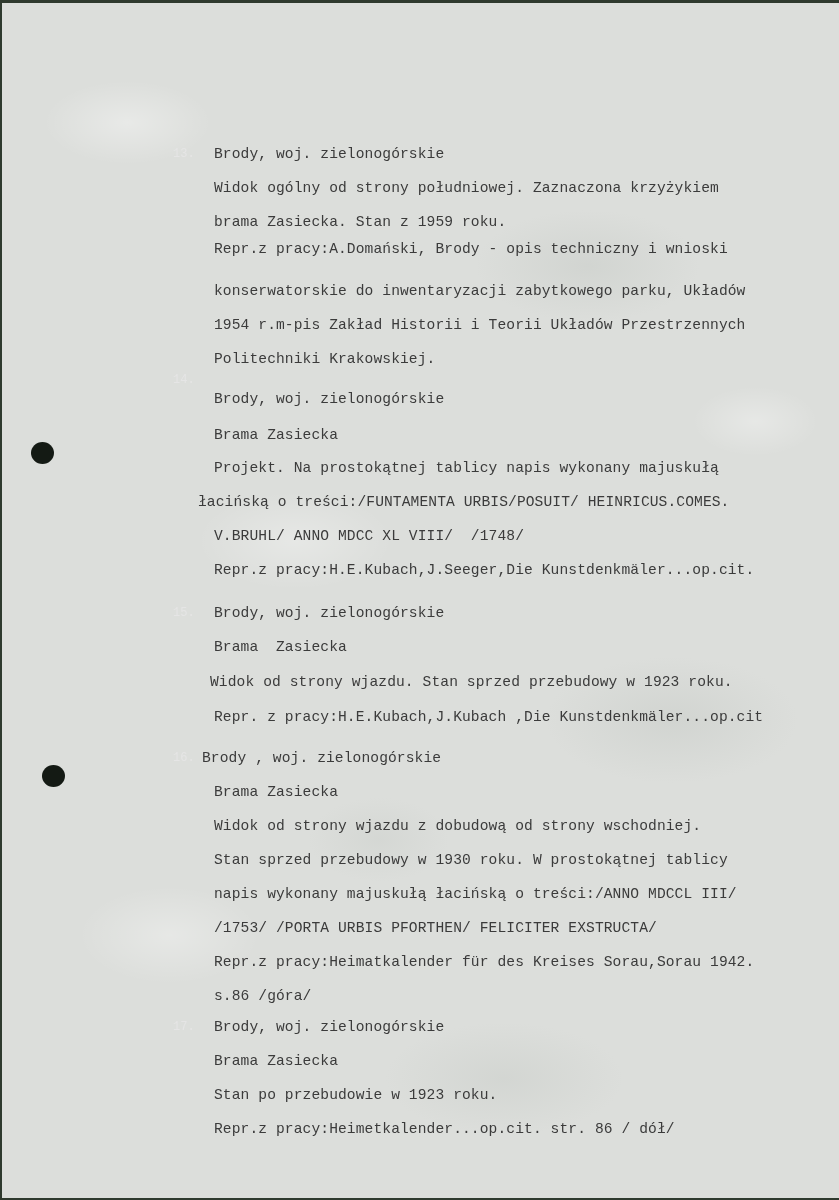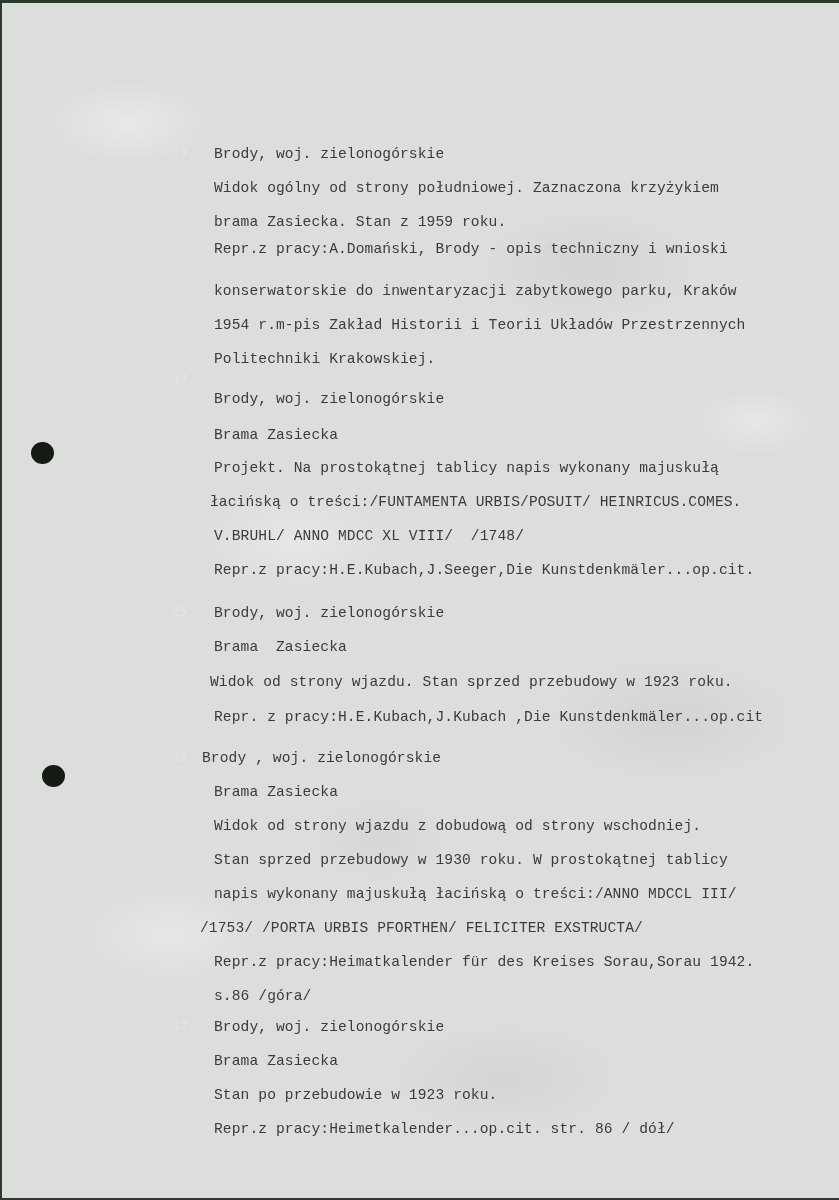--- a/index.html
+++ b/index.html
@@ -72,51 +72,51 @@
 </div>
 
 <div class="text-layer">
 
   <div>
     <span class="num" style="left:173px; top:144px;">13.</span>
     <span class="line" style="left:214px; top:144px;">Brody, woj. zielonogórskie</span>
     <span class="line" style="left:214px; top:178px;">Widok ogólny od strony południowej. Zaznaczona krzyżykiem</span>
     <span class="line" style="left:214px; top:212px;">brama Zasiecka. Stan z 1959 roku.</span>
     <span class="line" style="left:214px; top:239px;">Repr.z pracy:A.Domański, Brody - opis techniczny i wnioski</span>
-    <span class="line" style="left:214px; top:281px;">konserwatorskie do inwentaryzacji zabytkowego parku, Kraków</span>
+    <span class="line" style="left:214px; top:281px;">konserwatorskie do inwentaryzacji zabytkowego parku, Układów</span>
     <span class="line" style="left:214px; top:315px;">1954 r.m-pis Zakład Historii i Teorii Układów Przestrzennych</span>
     <span class="line" style="left:214px; top:349px;">Politechniki Krakowskiej.</span>
   </div>
 
   <div>
     <span class="num" style="left:173px; top:370px;">14.</span>
     <span class="line" style="left:214px; top:389px;">Brody, woj. zielonogórskie</span>
     <span class="line" style="left:214px; top:425px;">Brama Zasiecka</span>
     <span class="line" style="left:214px; top:458px;">Projekt. Na prostokątnej tablicy napis wykonany majuskułą</span>
-    <span class="line" style="left:210px; top:492px;">łacińską o treści:/FUNTAMENTA URBIS/POSUIT/ HEINRICUS.COMES.</span>
+    <span class="line" style="left:198px; top:492px;">łacińską o treści:/FUNTAMENTA URBIS/POSUIT/ HEINRICUS.COMES.</span>
     <span class="line" style="left:214px; top:526px;">V.BRUHL/ ANNO MDCC XL VIII/  /1748/</span>
     <span class="line" style="left:214px; top:560px;">Repr.z pracy:H.E.Kubach,J.Seeger,Die Kunstdenkmäler...op.cit.</span>
   </div>
 
   <div>
     <span class="num" style="left:157px; top:603px;margin-left:16px;">15.</span>
     <span class="line" style="left:214px; top:603px;">Brody, woj. zielonogórskie</span>
     <span class="line" style="left:214px; top:637px;">Brama  Zasiecka</span>
     <span class="line" style="left:210px; top:672px;">Widok od strony wjazdu. Stan sprzed przebudowy w 1923 roku.</span>
     <span class="line" style="left:214px; top:707px;">Repr. z pracy:H.E.Kubach,J.Kubach ,Die Kunstdenkmäler...op.cit</span>
   </div>
 
   <div>
     <span class="num" style="left:173px; top:748px;">16.</span>
     <span class="line" style="left:202px; top:748px;">Brody , woj. zielonogórskie</span>
     <span class="line" style="left:214px; top:782px;">Brama Zasiecka</span>
     <span class="line" style="left:214px; top:816px;">Widok od strony wjazdu z dobudową od strony wschodniej.</span>
     <span class="line" style="left:214px; top:850px;">Stan sprzed przebudowy w 1930 roku. W prostokątnej tablicy</span>
     <span class="line" style="left:214px; top:884px;">napis wykonany majuskułą łacińską o treści:/ANNO MDCCL III/</span>
-    <span class="line" style="left:200px; top:918px;">/1753/ /PORTA URBIS PFORTHEN/ FELICITER EXSTRUCTA/</span>
+    <span class="line" style="left:214px; top:918px;">/1753/ /PORTA URBIS PFORTHEN/ FELICITER EXSTRUCTA/</span>
     <span class="line" style="left:214px; top:952px;">Repr.z pracy:Heimatkalender für des Kreises Sorau,Sorau 1942.</span>
     <span class="line" style="left:214px; top:986px;">s.86 /góra/</span>
   </div>
 
   <div>
     <span class="num" style="left:173px; top:1017px;">17.</span>
     <span class="line" style="left:214px; top:1017px;">Brody, woj. zielonogórskie</span>
     <span class="line" style="left:214px; top:1051px;">Brama Zasiecka</span>
     <span class="line" style="left:214px; top:1085px;">Stan po przebudowie w 1923 roku.</span>
     <span class="line" style="left:214px; top:1119px;">Repr.z pracy:Heimetkalender...op.cit. str. 86 / dół/</span>

